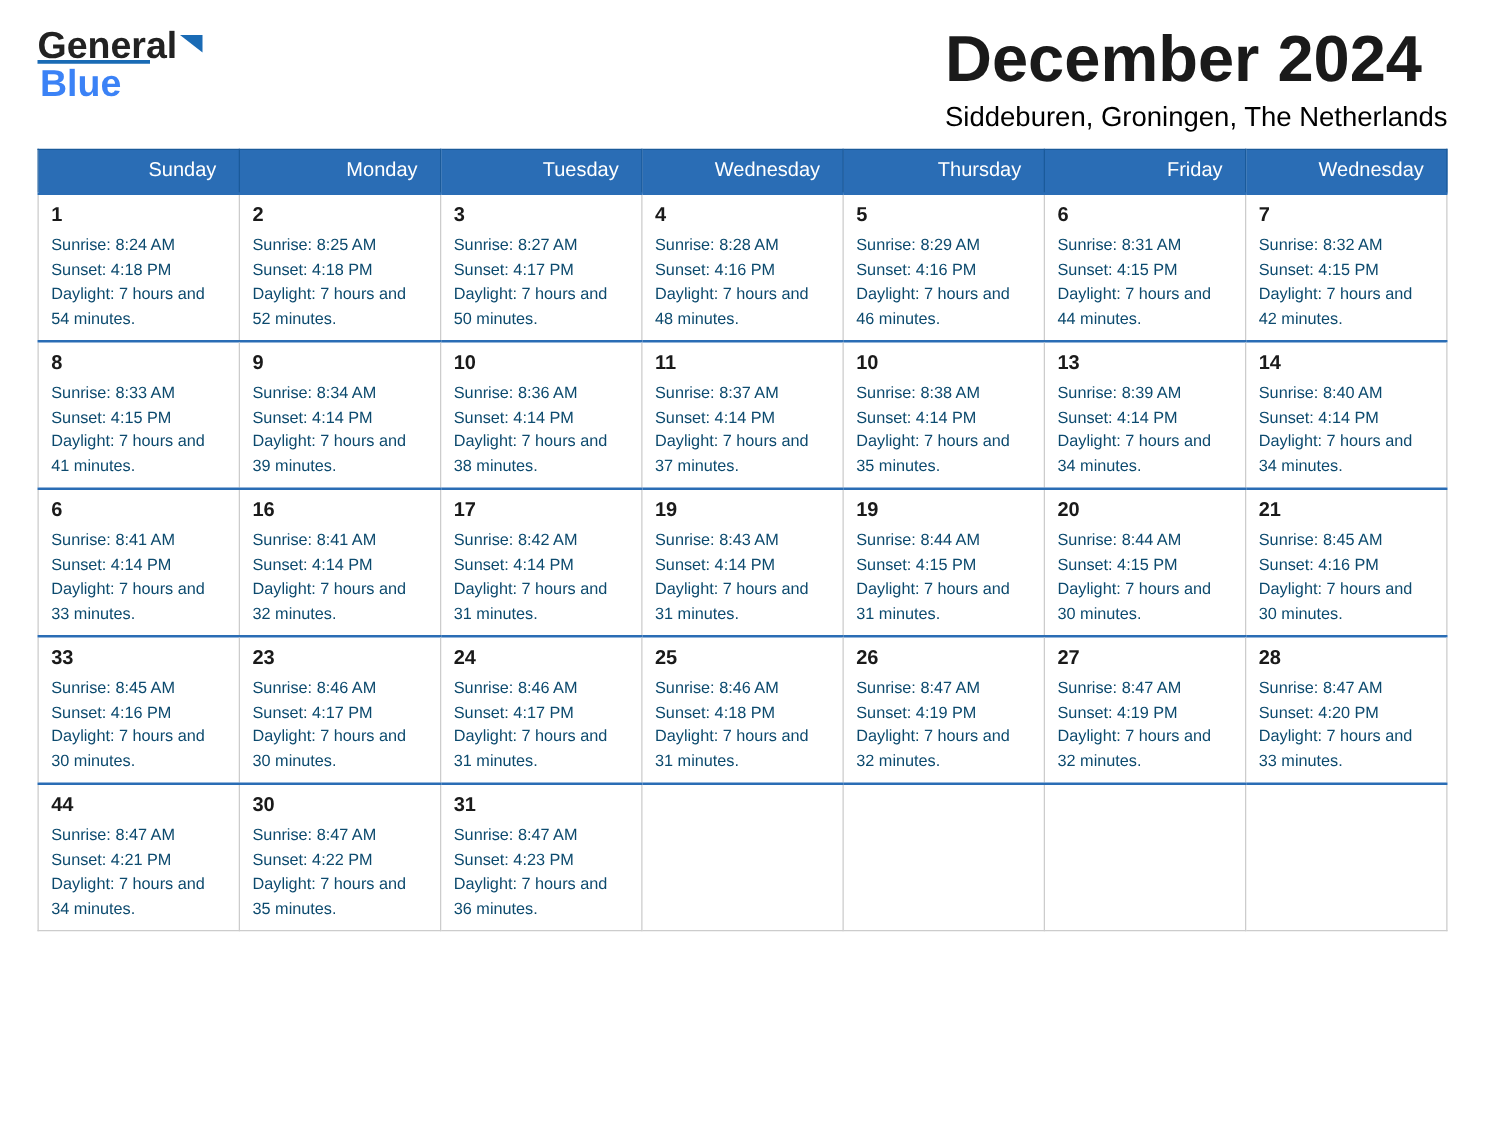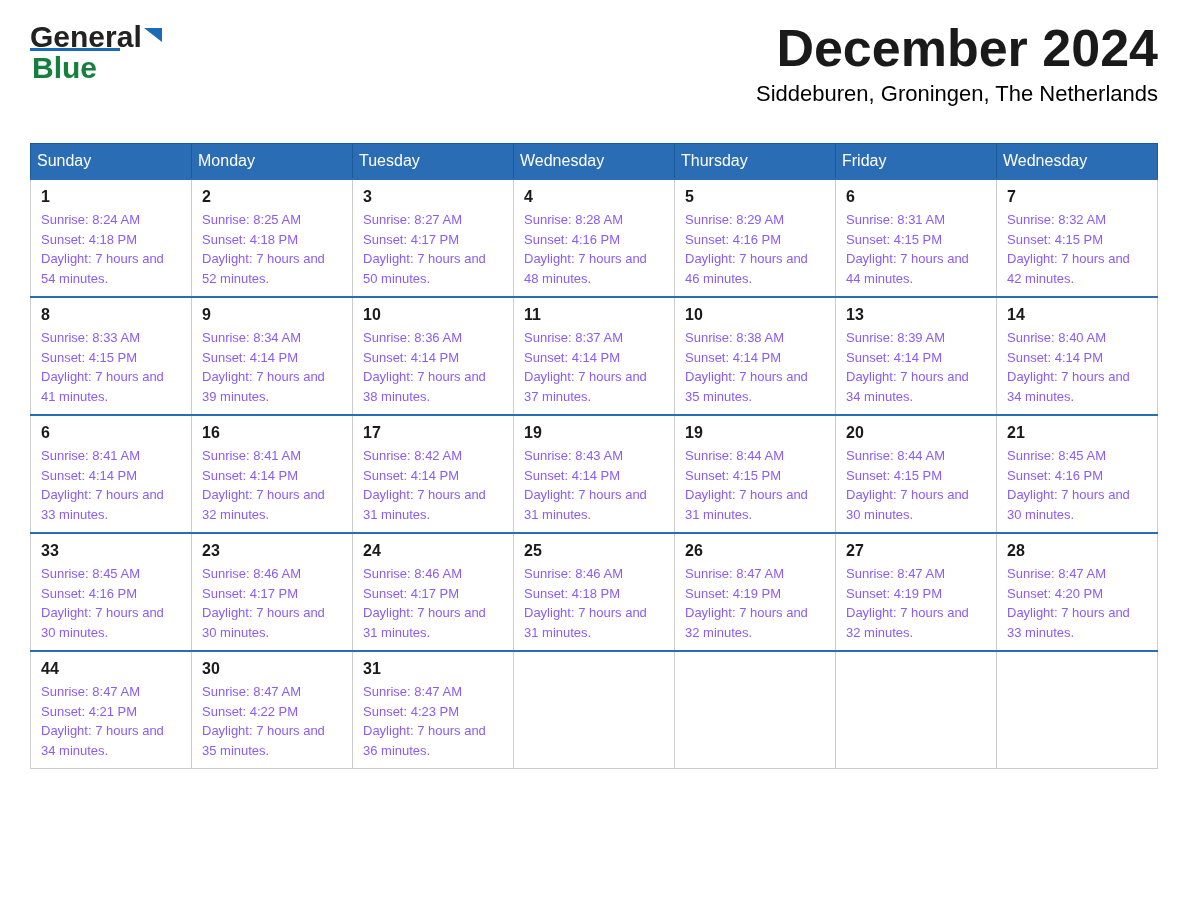--- a/index.html
+++ b/index.html
@@ -7,54 +7,53 @@
       font-family: Arial, Helvetica, sans-serif;
       background: #ffffff;
       width: 1188px;
       min-height: 918px;
       padding: 20px 30px;
     }
     .header-area {
       display: flex;
       justify-content: space-between;
       align-items: flex-start;
-      margin-bottom: 36px;
+      margin-bottom: 12px;
       gap: 22px;
     }
     .logo {
       display: flex;
       flex-direction: column;
       align-items: flex-start;
     }
     .title-area {
-      text-align: right;
     }
     .month-title {
       font-size: 52px;
       font-weight: bold;
       color: #1a1a1a;
       line-height: 1.1;
     }
     .subtitle {
       font-size: 22px;
       color: #000000;
       margin-top: 4px;
     }
     .calendar-table {
       width: 100%;
       border-collapse: collapse;
       table-layout: fixed;
     }
     .calendar-table thead tr th {
       background-color: #2a6db5;
       color: white;
-      padding: 8px 6px;
+      padding: 8px 18px;
       font-size: 16px;
       font-weight: normal;
-      text-align: left;
+      text-align: right;
       border: 1px solid #1a5a9a;
     }
     .calendar-table tbody tr td {
       vertical-align: top;
       padding: 8px 10px;
       border: 1px solid #ccc;
       border-top: 2px solid #2a6db5;
       font-size: 13px;
       color: #333;
       min-height: 100px;
@@ -66,41 +65,41 @@
     .day-number {
       font-size: 16px;
       font-weight: bold;
       color: #1a1a1a;
       display: block;
       margin-bottom: 4px;
     }
     .day-info {
       font-size: 13px;
       line-height: 1.5;
-      color: #8b5cf6;
+      color: #0c4a6e;
     }
   </style>
 </head>
 <body>
 
 <div class="header-area">
   <div class="logo">
     <div style="display:flex; align-items:center; gap:0px;">
       <span style="font-size:30px; font-weight:bold; color:#222;">General</span>
       <span style="display:inline-block; position:relative; top:0px;">
         <svg width="22" height="22" viewBox="0 0 22 22">
           <polygon points="2,4 20,4 20,18" fill="#1a6bb5"></polygon>
         </svg>
       </span>
     </div>
     <div style="display:flex; align-items:center; margin-top:-6px;">
       <div style="width:90px; height:3px; background:#1a6bb5;"></div>
     </div>
     <div style="margin-top:0px;">
-      <span style="font-size:30px; font-weight:bold; color:#15803d; margin-left:2px;">Blue</span>
+      <span style="font-size:30px; font-weight:bold; color:#3b82f6; margin-left:2px;">Blue</span>
     </div>
   </div>
   <div class="title-area">
     <div class="month-title">December 2024</div>
     <div class="subtitle">Siddeburen, Groningen, The Netherlands</div>
   </div>
 </div>
 
 <table class="calendar-table">
   <thead>

